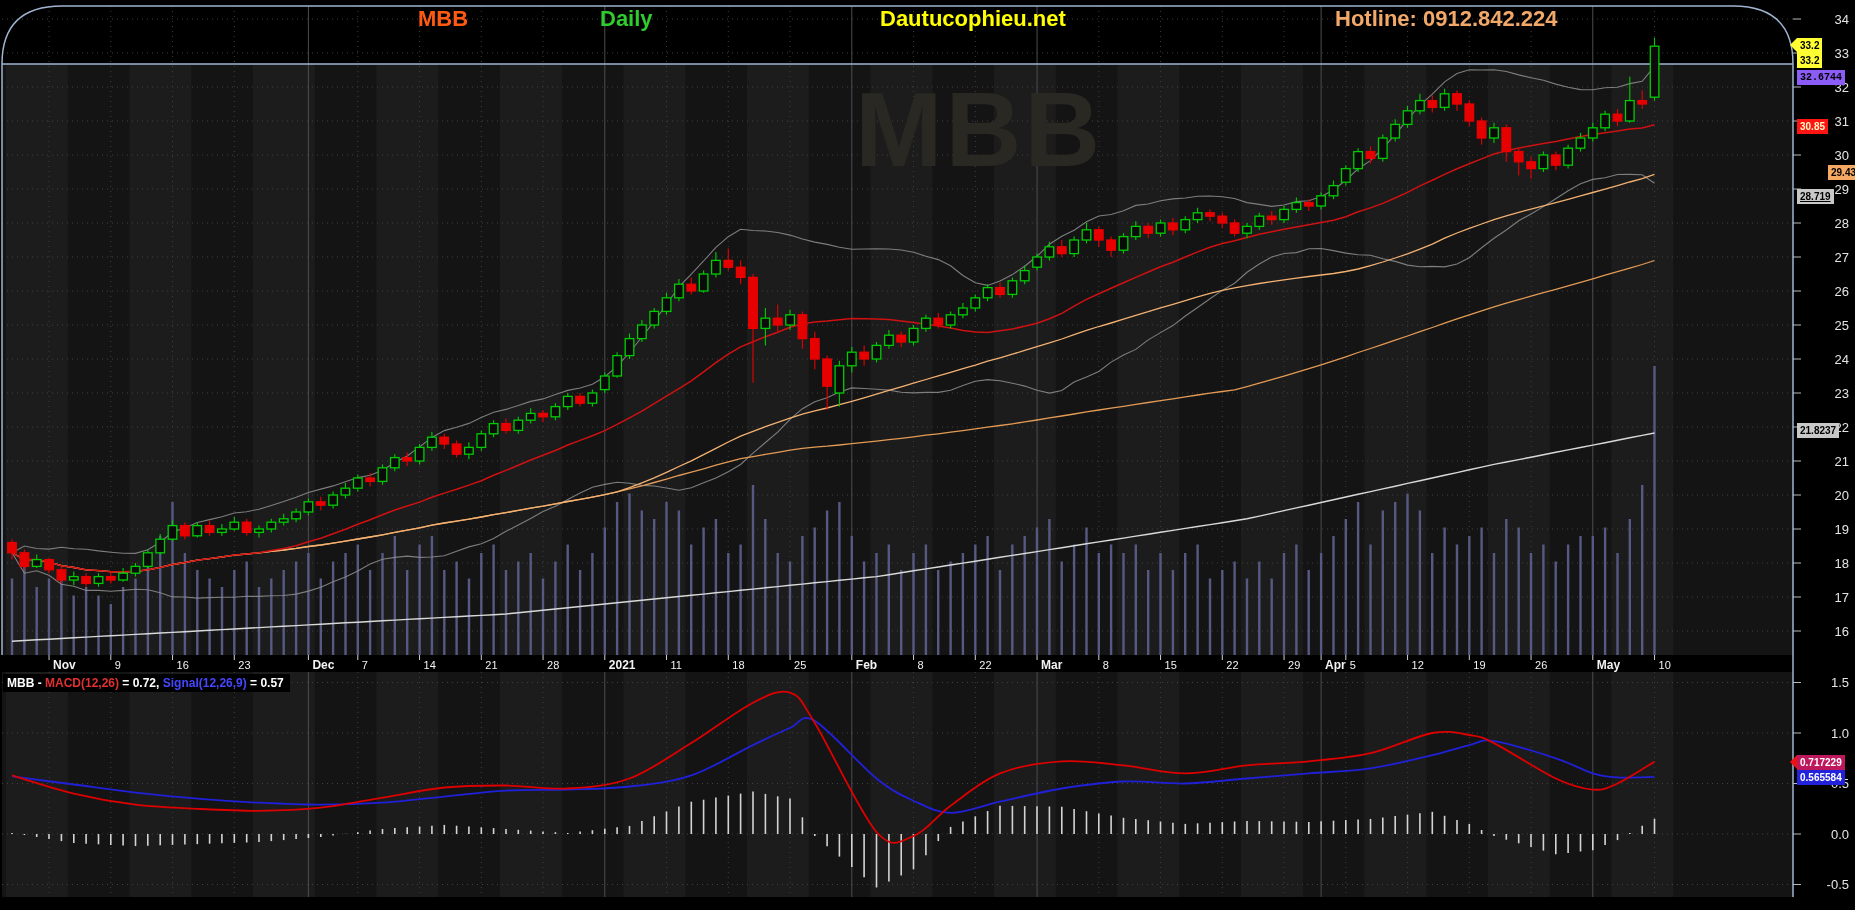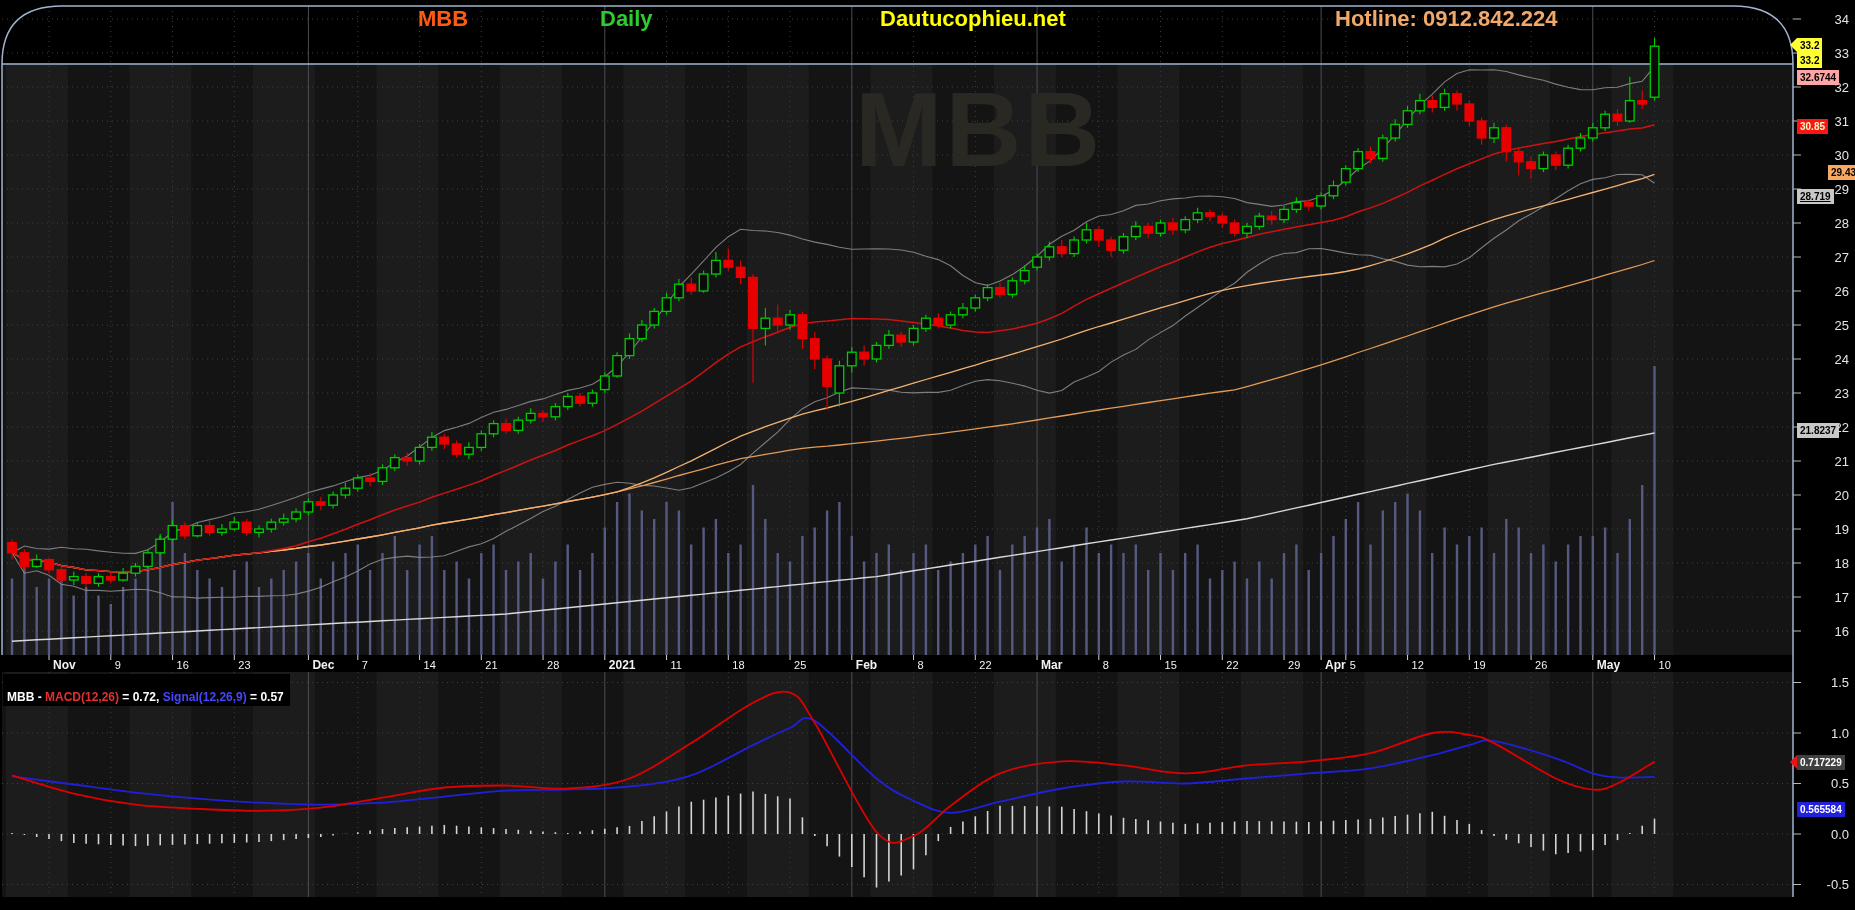--- a/index.html
+++ b/index.html
@@ -1,20 +1,20 @@
 <!DOCTYPE html>
 <html><head>
 <meta charset="utf-8">
 <style>
   html,body{margin:0;padding:0;background:#000;}
   #app{position:relative;width:1855px;height:910px;background:#000;overflow:hidden;
        font-family:"Liberation Sans",sans-serif;}
   #chart-svg{position:absolute;left:0;top:0;}
   .hdr-item{position:absolute;top:6px;font-weight:bold;font-size:22px;white-space:nowrap;}
-  .macd-hdr{position:absolute;left:3px;top:674px;background:#000;padding:16px 6px 2px 4px;
+  .macd-hdr{position:absolute;left:3px;top:674px;background:#000;padding:2px 6px 2px 4px;
             font-size:12px;font-weight:bold;color:#fff;white-space:nowrap;z-index:5;}
   .chip{position:absolute;font-size:10px;font-weight:bold;line-height:15px;height:15px;
         padding:0 3px;color:#000;white-space:nowrap;z-index:6;}
   .chip .arr{position:absolute;left:-7px;top:0;width:0;height:0;
              border-top:7.5px solid transparent;border-bottom:7.5px solid transparent;}
 </style>
 </head>
 <body>
 
 <div id="app">
@@ -801,20 +801,20 @@
   <div class="hdr-item" id="hdr-symbol" style="left: 418px; color: rgb(255, 90, 20);">MBB</div>
   <div class="hdr-item" id="hdr-tf" style="left: 600px; color: rgb(46, 204, 46);">Daily</div>
   <div class="hdr-item" id="hdr-site" style="left: 880px; color: rgb(255, 255, 0);">Dautucophieu.net</div>
   <div class="hdr-item" id="hdr-hotline" style="left: 1335px; color: rgb(242, 168, 105); text-align: center;">Hotline: 0912.842.224</div>
 
   <div class="macd-hdr">
     <span>MBB - </span><span id="macd-lbl" style="color: rgb(224, 48, 48);">MACD(12,26)</span><span> = 0.72, </span><span id="sig-lbl" style="color: rgb(70, 70, 255);">Signal(12,26,9)</span><span> = 0.57</span>
   </div>
 <div class="chip" style="left: 1797px; top: 37.5px; background: rgb(255, 255, 51); color: rgb(0, 0, 0);">33.2<span class="arr" style="border-right: 7px solid rgb(255, 255, 51);"></span></div>
     <div class="chip" style="left: 1797px; top: 52.5px; background: rgb(255, 255, 51); color: rgb(0, 0, 0);">33.2</div>
-    <div class="chip" style="left: 1797px; top: 69.5px; background: #fca5a5; color: rgb(0, 0, 0);">32.6744</div>
+    <div class="chip" style="left: 1797px; top: 69.5px; background: #8b5cf6; color: rgb(0, 0, 0); font-family: Liberation Mono, monospace;">32.6744</div>
     <div class="chip" style="left: 1797px; top: 118.5px; background: rgb(255, 20, 20); color: #fef9c3;">30.85</div>
     <div class="chip" style="left: 1797px; top: 164.5px; background: rgb(245, 169, 98); color: rgb(0, 0, 0); margin-left: 31px;">29.439</div>
     <div class="chip" style="left: 1797px; top: 188.5px; background: rgb(200, 200, 200); color: rgb(0, 0, 0); text-decoration: underline;">28.719</div>
     <div class="chip" style="left: 1797px; top: 422.5px; background: rgb(200, 200, 200); color: rgb(0, 0, 0); text-align: center;">21.8237</div>
-    <div class="chip" style="left: 1797px; top: 754.5px; background: #404040; color: rgb(255, 255, 255);">0.717229<span class="arr" style="border-right: 7px solid rgb(238, 17, 17);"></span></div>
-    <div class="chip" style="left: 1797px; top: 769.5px; background: rgb(34, 34, 221); color: rgb(255, 255, 255); margin-top: 32px;">0.565584</div>
+    <div class="chip" style="left: 1797px; top: 754.5px; background: #be185d; color: rgb(255, 255, 255);">0.717229<span class="arr" style="border-right: 7px solid rgb(238, 17, 17);"></span></div>
+    <div class="chip" style="left: 1797px; top: 769.5px; background: rgb(34, 34, 221); color: rgb(255, 255, 255);">0.565584</div>
   </div>
 
 </body></html>

